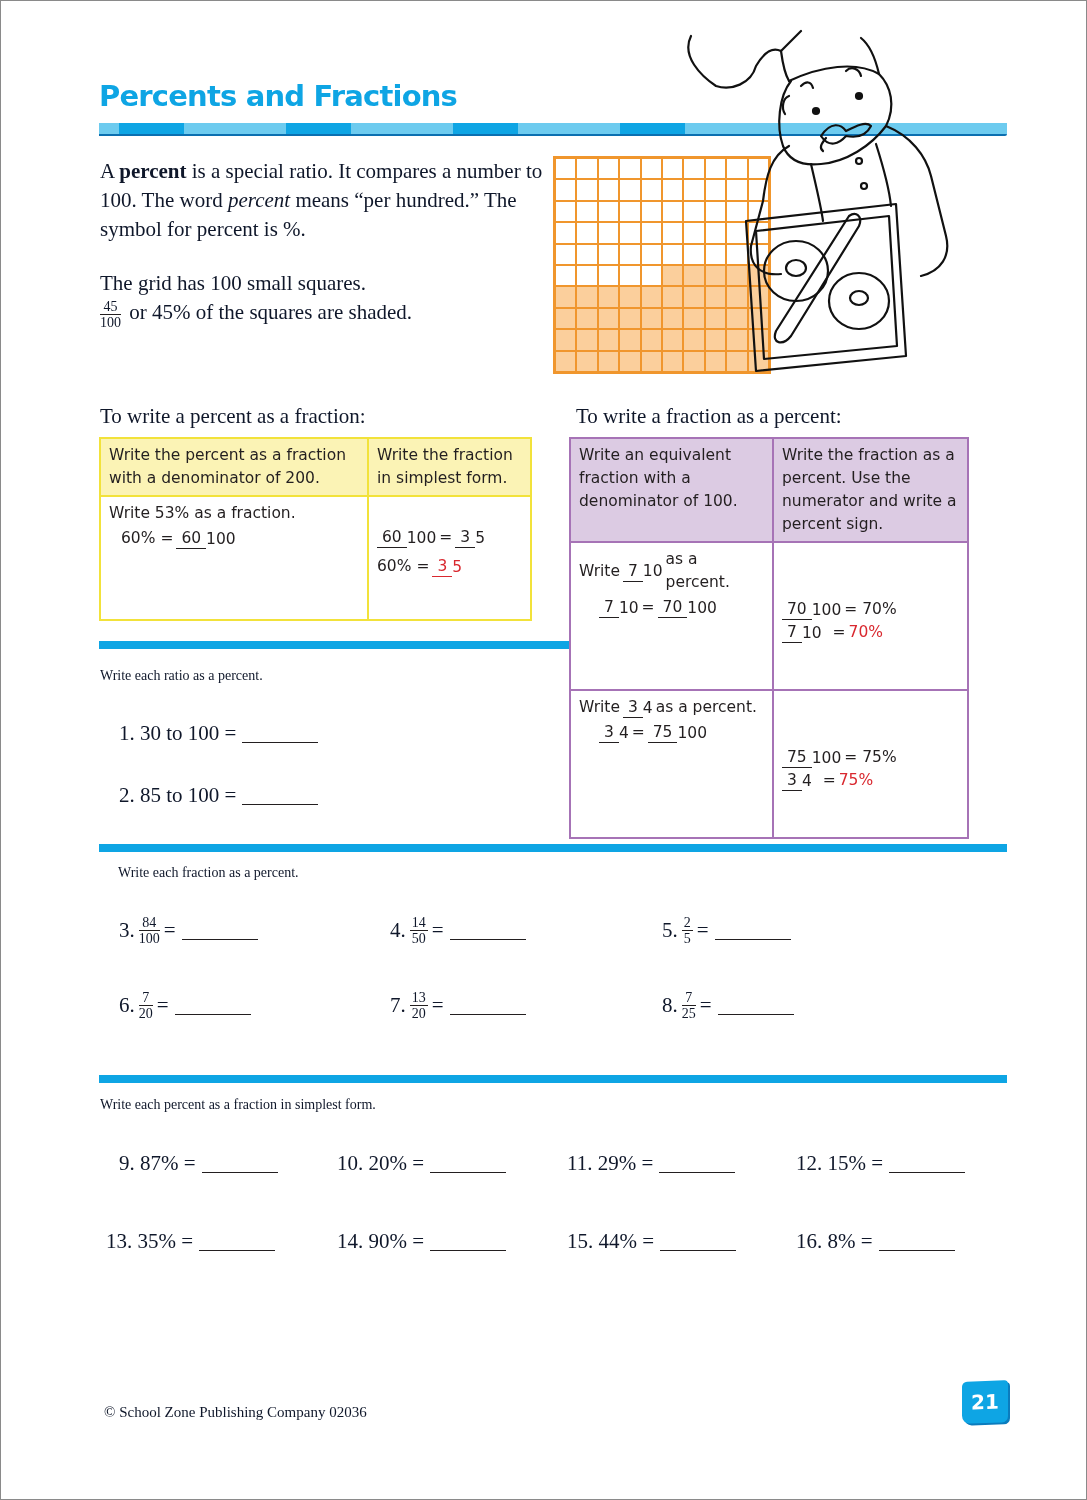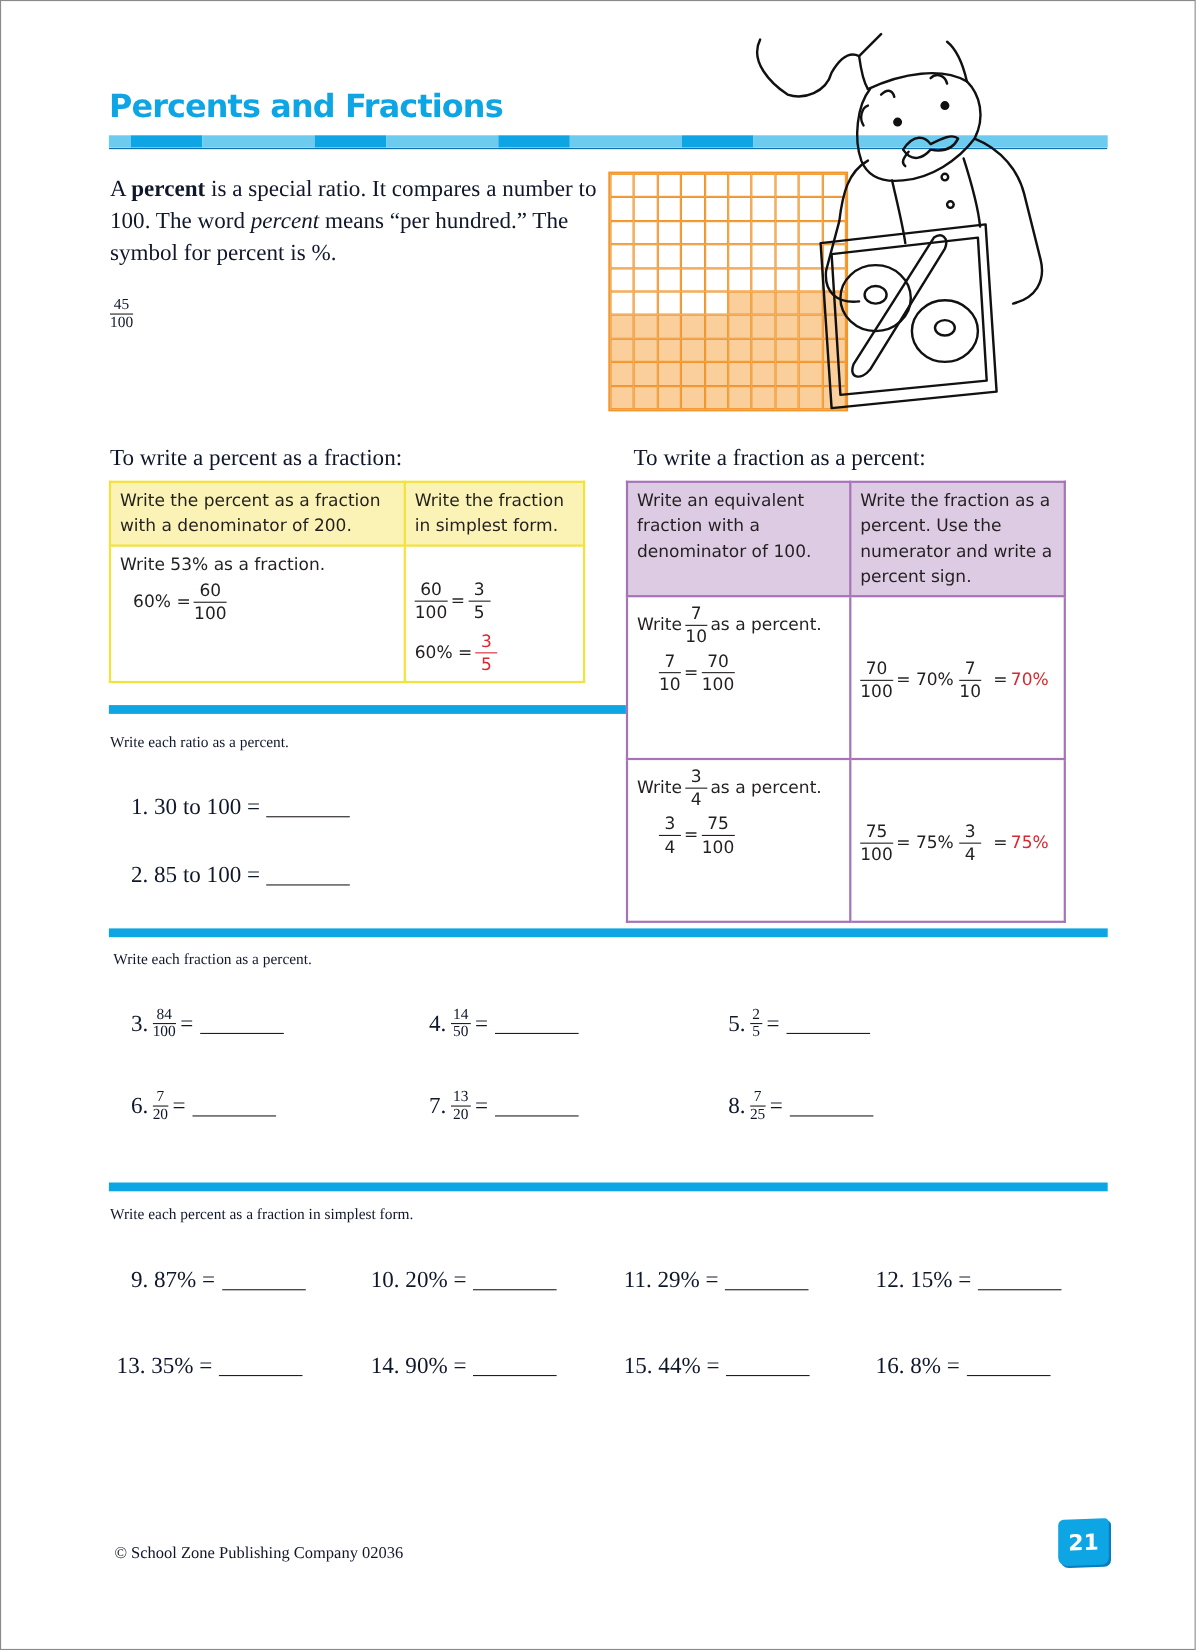--- a/index.html
+++ b/index.html
@@ -27,21 +27,21 @@
   .sub-head { position: absolute; font-size: 21px; }
 
   table.rule { position: absolute; border-collapse: collapse; font-family: "DejaVu Sans", sans-serif; font-size: 15.5px; color: #231f20; }
   table.rule td { vertical-align: top; padding: 5px 8px; line-height: 23px; }
   table.yellow td { border: 2px solid #f2e23a; }
   table.yellow tr.hd td { background: #fbf3b5; }
   table.purple td { border: 2px solid #a673b6; }
   table.purple tr.hd td { background: #dccbe3; }
 
   .fx { display: inline-flex; align-items: center; gap: 3px; }
-  .fr { display: inline-flex; flex-direction: column; align-items: center; line-height: 20px; justify-content: flex-end; }
+  .fr { display: inline-flex; flex-direction: row; align-items: center; line-height: 20px; justify-content: flex-end; }
   .fr .n { border-bottom: 1.5px solid #231f20; padding: 0 5px; }
   .fr.red .n { border-bottom-color: #d9282f; color: #d9282f; }
   .fr.red .d { color: #d9282f; }
   .red { color: #d9282f; }
 
   .hbar { position: absolute; height: 8px; background: #0ea5e4; }
 
   .inst { position: absolute; font-size: 14px; }
   .item { position: absolute; font-size: 21px; display: flex; align-items: center; }
   .blank { display: inline-block; width: 76px; border-bottom: 1.5px solid #231f20; height: 18px; margin-left: 6px; }
@@ -64,21 +64,22 @@
     <span style="width:102px;background:#6dcbef"></span>
     <span style="width:65px;background:#0ea5e4"></span>
     <span style="width:102px;background:#6dcbef"></span>
     <span style="width:65px;background:#0ea5e4"></span>
     <span style="width:322px;background:#6dcbef"></span>
   </div>
 
   <div class="intro serif">
     <p><span>A </span><b>percent</b><span> is a special ratio. It compares a number to 100. The word </span><i>percent</i><span> means “per hundred.” The symbol for percent is %.</span></p>
     <div class="gap"></div>
-    <p><span class="frac-inline"><span class="n">45</span><span class="d">100</span></span></p>
+    <p>The grid has 100 small squares.</p>
+    <p><span class="frac-inline"><span class="n">45</span><span class="d">100</span></span><span> or 45% of the squares are shaded.</span></p>
   </div>
 
   <div class="grid" id="hgrid">
       <div></div>
       <div></div>
       <div></div>
       <div></div>
       <div></div>
       <div></div>
       <div></div>
@@ -342,21 +343,21 @@
   <div class="item serif" style="left:118px;top:720px">
     <span>1.  30 to 100 =</span>
       <span class="blank"></span>
   </div>
   <div class="item serif" style="left:118px;top:782px">
     <span>2.  85 to 100 =</span>
       <span class="blank"></span>
   </div>
 
   <div class="hbar" style="left:98px;top:843px;width:908px;"></div>
-  <div class="inst serif" style="left:102px;top:864px">Write each fraction as a percent.</div>
+  <div class="inst serif" style="left:117px;top:864px">Write each fraction as a percent.</div>
 
   <div class="item serif" style="left:118px;top:914px">
       <span>3.</span>
       <span class="frac-inline">
         <span class="n">84</span>
         <span class="d">100</span>
       </span>
       <span>=</span>
       <span class="blank"></span>
     </div>

